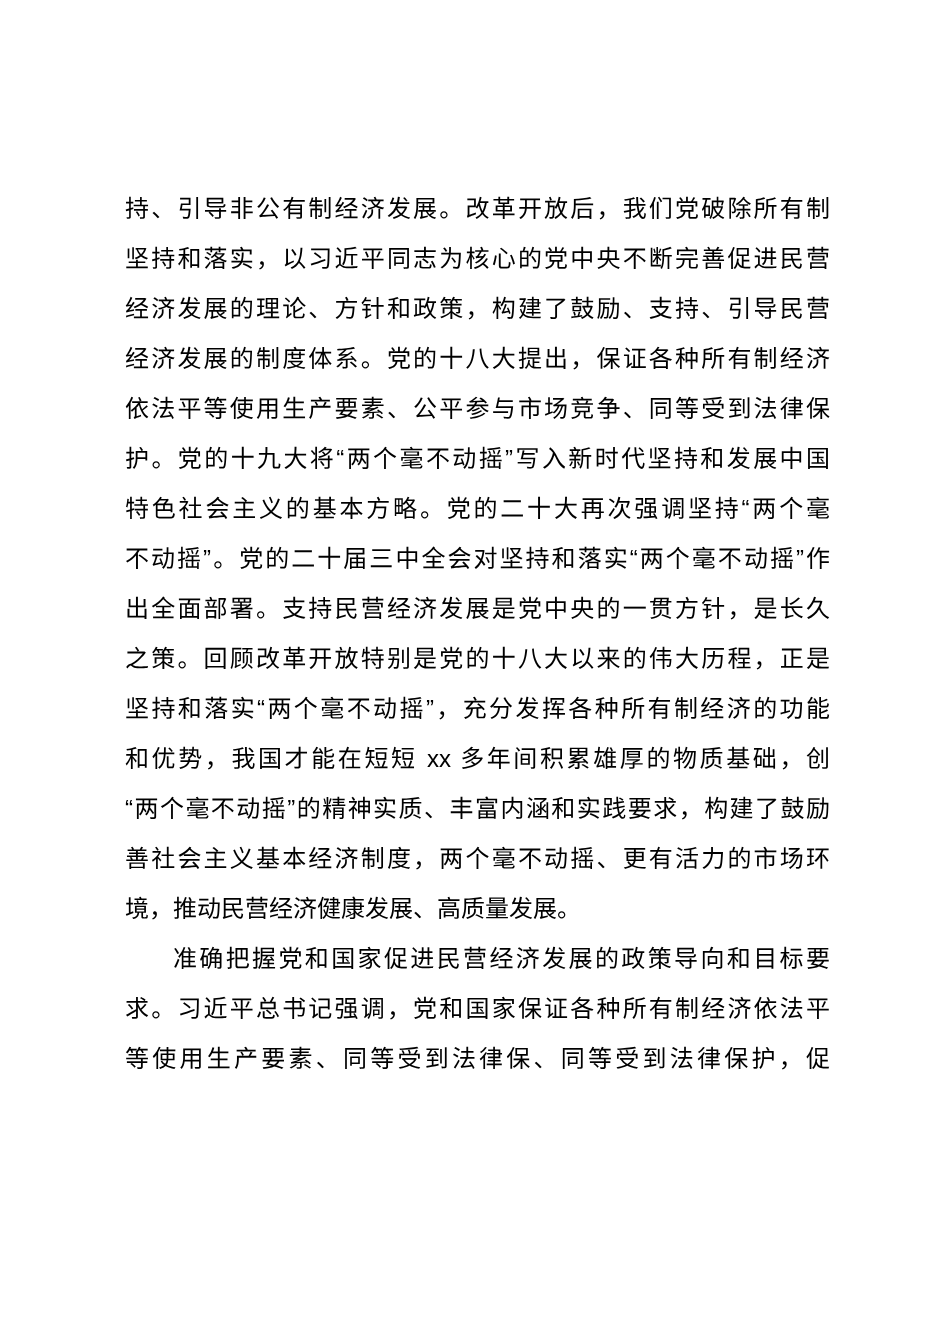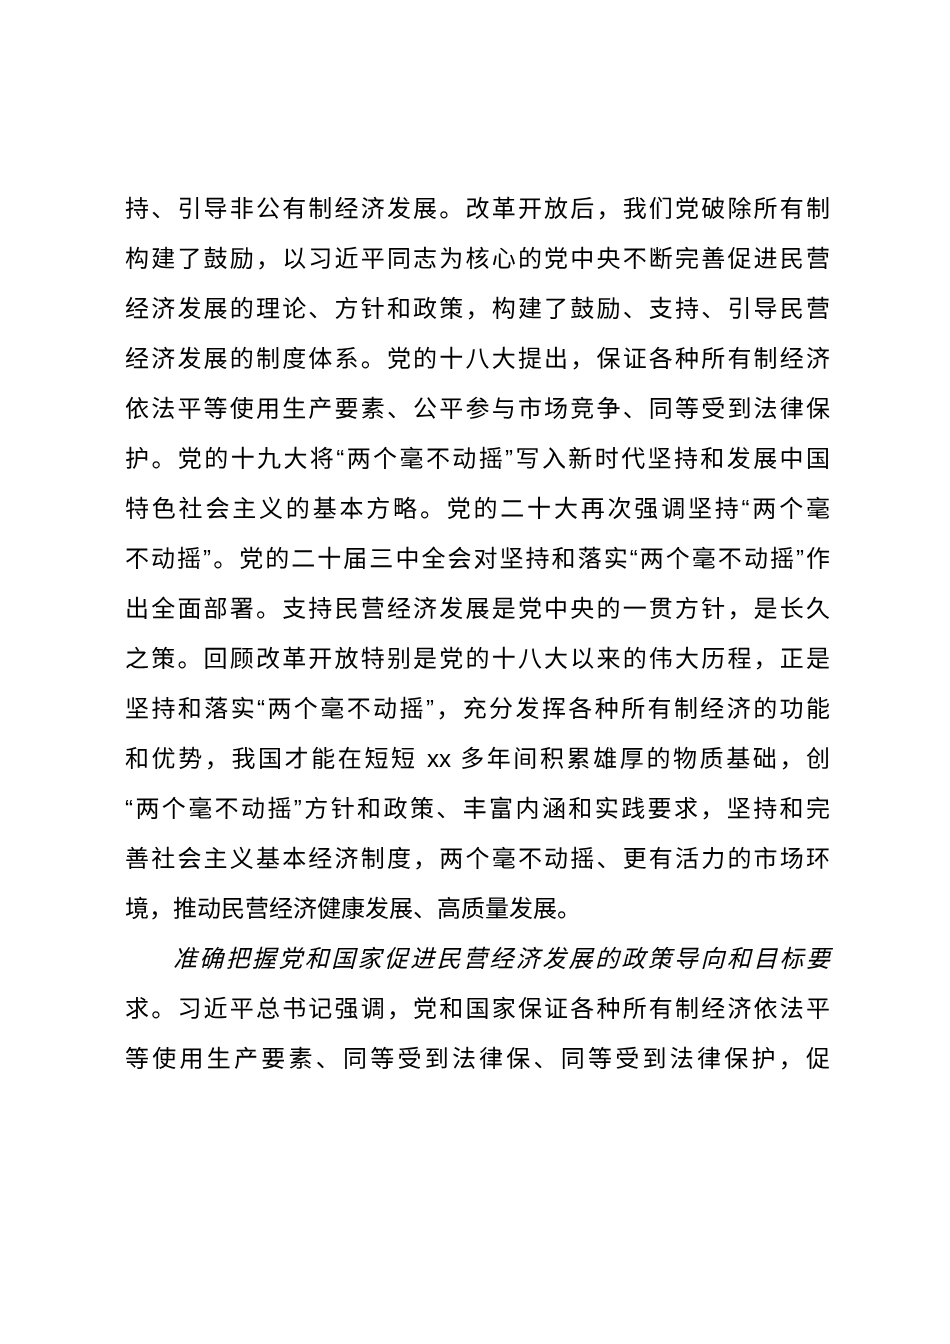--- a/index.html
+++ b/index.html
@@ -33,45 +33,44 @@
     padding: 0;
   }
   .line {
     text-align: justify;
     text-align-last: justify;
     
     text-justify: inter-character;
   }
   .line.indent {
     text-indent: 2em;
-    font-style: italic;
   }
   .line.flush {
     text-align-last: left;
   }
 </style>
 </head>
 <body style="background: rgb(255, 255, 255);">
 
 <div class="page">
   <div class="text-block" style="color: rgb(0, 0, 0);">
       <div class="paragraph">
         <div class="line">持、引导非公有制经济发展。改革开放后，我们党破除所有制</div>
-        <div class="line">构建了鼓励，以习近平同志为核心的党中央不断完善促进民营</div>
+        <div class="line">坚持和落实，以习近平同志为核心的党中央不断完善促进民营</div>
         <div class="line">经济发展的理论、方针和政策，构建了鼓励、支持、引导民营</div>
         <div class="line">经济发展的制度体系。党的十八大提出，保证各种所有制经济</div>
         <div class="line">依法平等使用生产要素、公平参与市场竞争、同等受到法律保</div>
         <div class="line">护。党的十九大将“两个毫不动摇”写入新时代坚持和发展中国</div>
         <div class="line">特色社会主义的基本方略。党的二十大再次强调坚持“两个毫</div>
         <div class="line">不动摇”。党的二十届三中全会对坚持和落实“两个毫不动摇”作</div>
         <div class="line">出全面部署。支持民营经济发展是党中央的一贯方针，是长久</div>
         <div class="line">之策。回顾改革开放特别是党的十八大以来的伟大历程，正是</div>
         <div class="line">坚持和落实“两个毫不动摇”，充分发挥各种所有制经济的功能</div>
         <div class="line">和优势，我国才能在短短 xx 多年间积累雄厚的物质基础，创</div>
-        <div class="line">“两个毫不动摇”方针和政策、丰富内涵和实践要求，坚持和完</div>
+        <div class="line">“两个毫不动摇”的精神实质、丰富内涵和实践要求，构建了鼓励</div>
         <div class="line">善社会主义基本经济制度，两个毫不动摇、更有活力的市场环</div>
         <div class="line flush">境，推动民营经济健康发展、高质量发展。</div>
       </div>
       <div class="paragraph">
         <div class="line indent">准确把握党和国家促进民营经济发展的政策导向和目标要</div>
         <div class="line">求。习近平总书记强调，党和国家保证各种所有制经济依法平</div>
         <div class="line">等使用生产要素、同等受到法律保、同等受到法律保护，促</div>
       </div>
     </div>
 </div>

